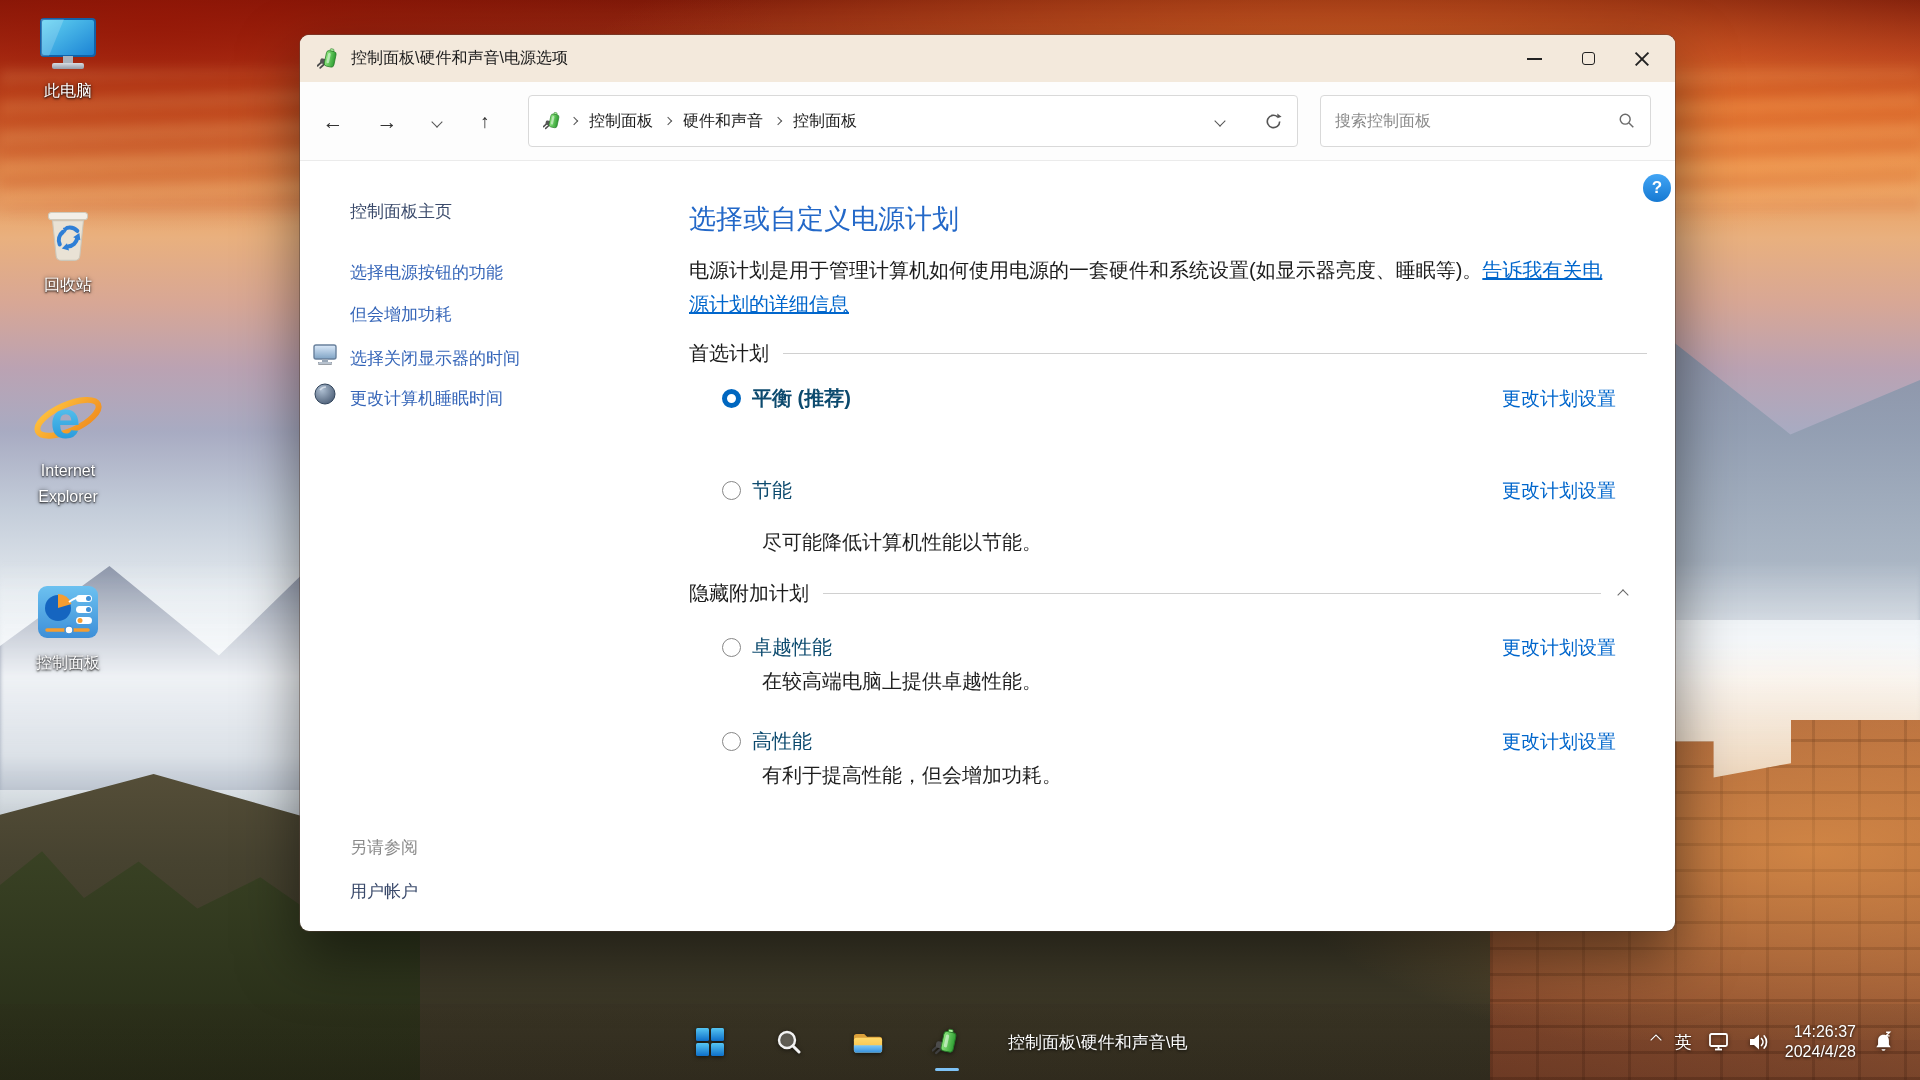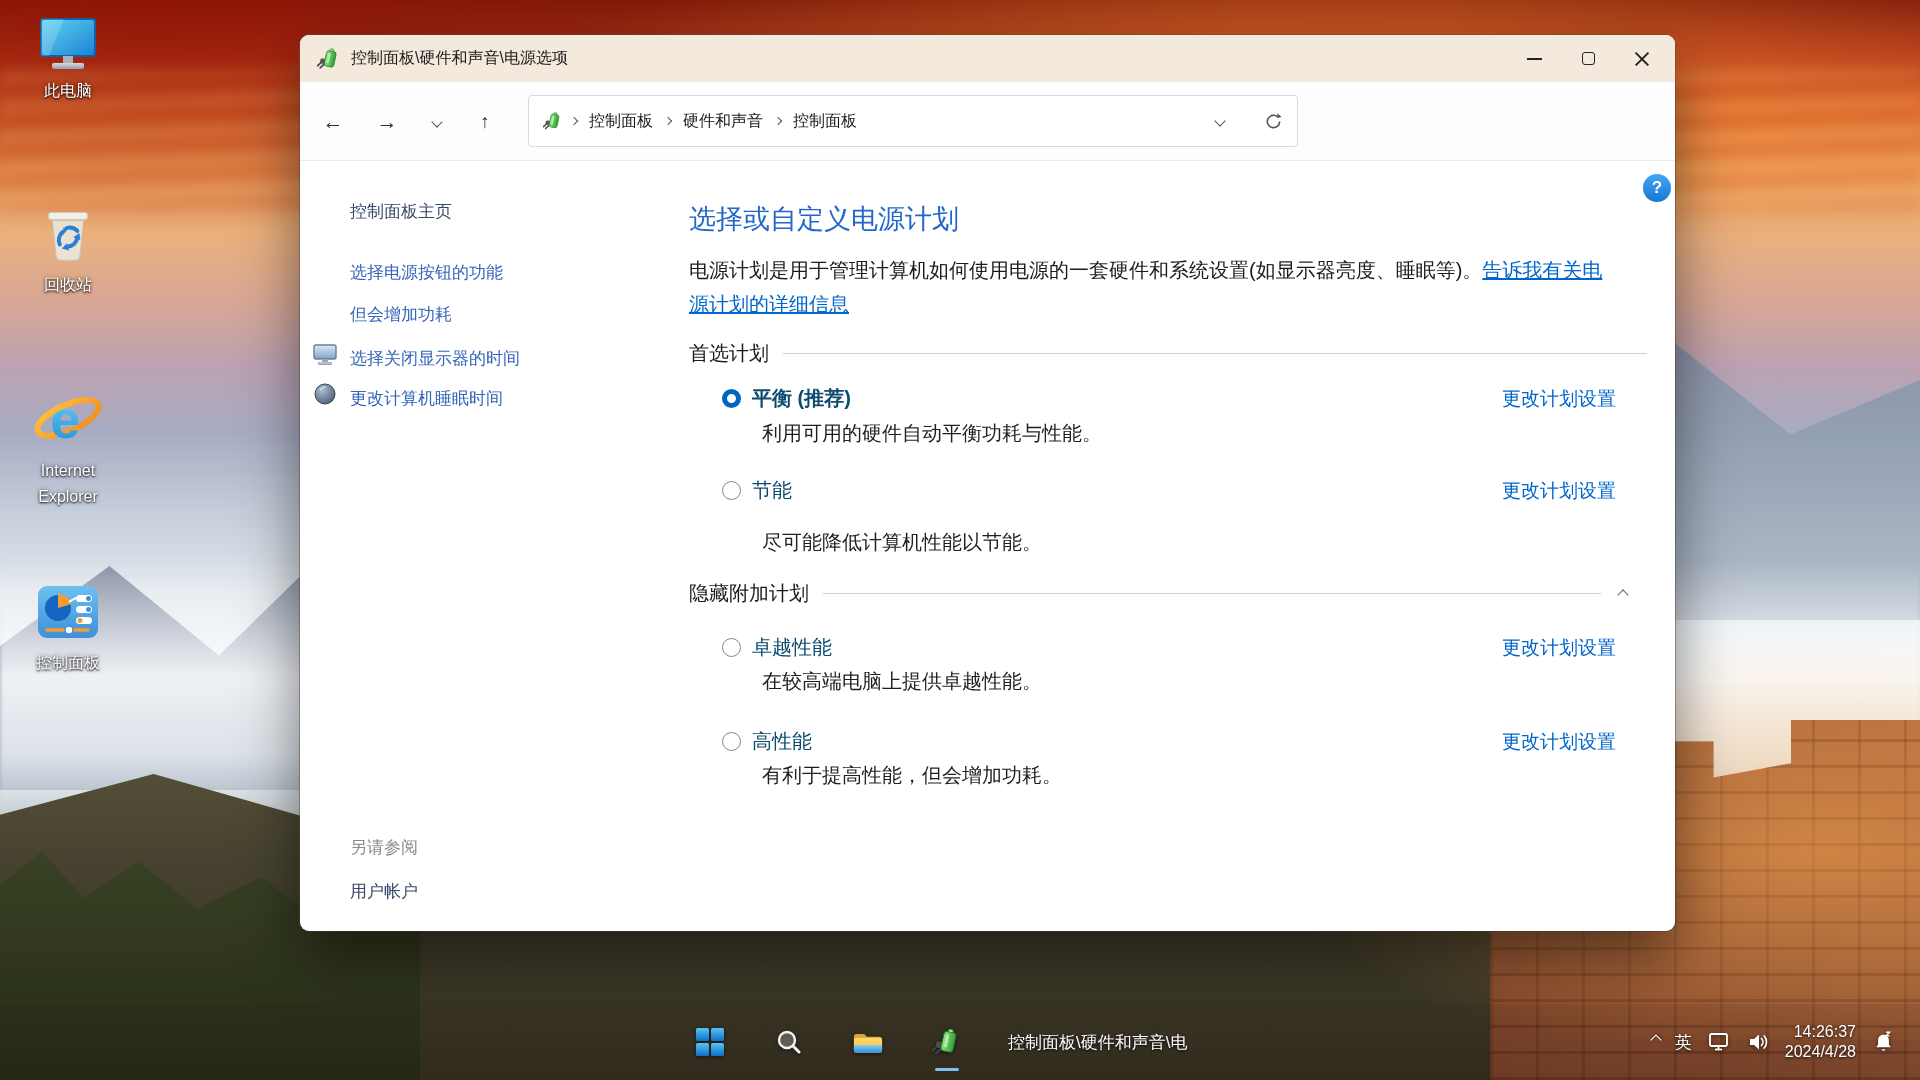--- a/index.html
+++ b/index.html
@@ -291,20 +291,27 @@
       <span class="seg">控制面板</span>
       <span class="crumb-right">
         <span class="chev chev-down"></span>
         <svg width="19" height="19" viewBox="0 0 20 20">
           <path d="M16.5 10 a6.5 6.5 0 1 1-2.2-4.9" fill="none" stroke="#555" stroke-width="1.7"></path>
           <polygon points="14,1.5 14,6.5 18.5,5" fill="#555"></polygon>
         </svg>
       </span>
     </div>
 
+    <div class="search-box">
+      <input type="text" placeholder="搜索控制面板" style="">
+      <svg width="18" height="18" viewBox="0 0 20 20">
+        <circle cx="8" cy="8" r="5.5" fill="none" stroke="#6a6a6a" stroke-width="1.6"></circle>
+        <line x1="12.2" y1="12.2" x2="17" y2="17" stroke="#6a6a6a" stroke-width="1.6"></line>
+      </svg>
+    </div>
   </div>
 
   <div class="side-item side-home">控制面板主页</div>
   <div class="side-item side-link sl-0">选择电源按钮的功能</div>
   <div class="side-item side-link sl-1">但会增加功耗</div>
   <svg class="side-ic si-0" viewBox="0 0 26 26">
     <defs>
         <linearGradient id="sd1" x1="0" y1="0" x2="0" y2="1">
       <stop offset="0" stop-color="#dceafa"></stop>
           <stop offset="1" stop-color="#7fa3c4"></stop>
@@ -334,21 +341,20 @@
   <div class="page-h1">选择或自定义电源计划</div>
   <div class="intro"><span>电源计划是用于管理计算机如何使用电源的一套硬件和系统设置(如显示器亮度、睡眠等)。</span><a class="link u">告诉我有关电源计划的详细信息</a></div>
 
   <div class="sect s-1">
     <span class="slabel">首选计划</span>
     <span class="sline"></span>
   </div>
 
   <div class="radio r-0 checked"></div>
   <div class="pname pn-0">平衡 (推荐)</div>
-  <div class="pdesc pd-0">利用可用的硬件自动平衡功耗与性能。</div>
   <a class="plink pl-0">更改计划设置</a>
 
   <div class="radio r-1"></div>
   <div class="pname pn-1">节能</div>
   <div class="pdesc pd-1">尽可能降低计算机性能以节能。</div>
   <a class="plink pl-1">更改计划设置</a>
 
   <div class="sect s-2">
     <span class="slabel">隐藏附加计划</span>
     <span class="sline"></span>

